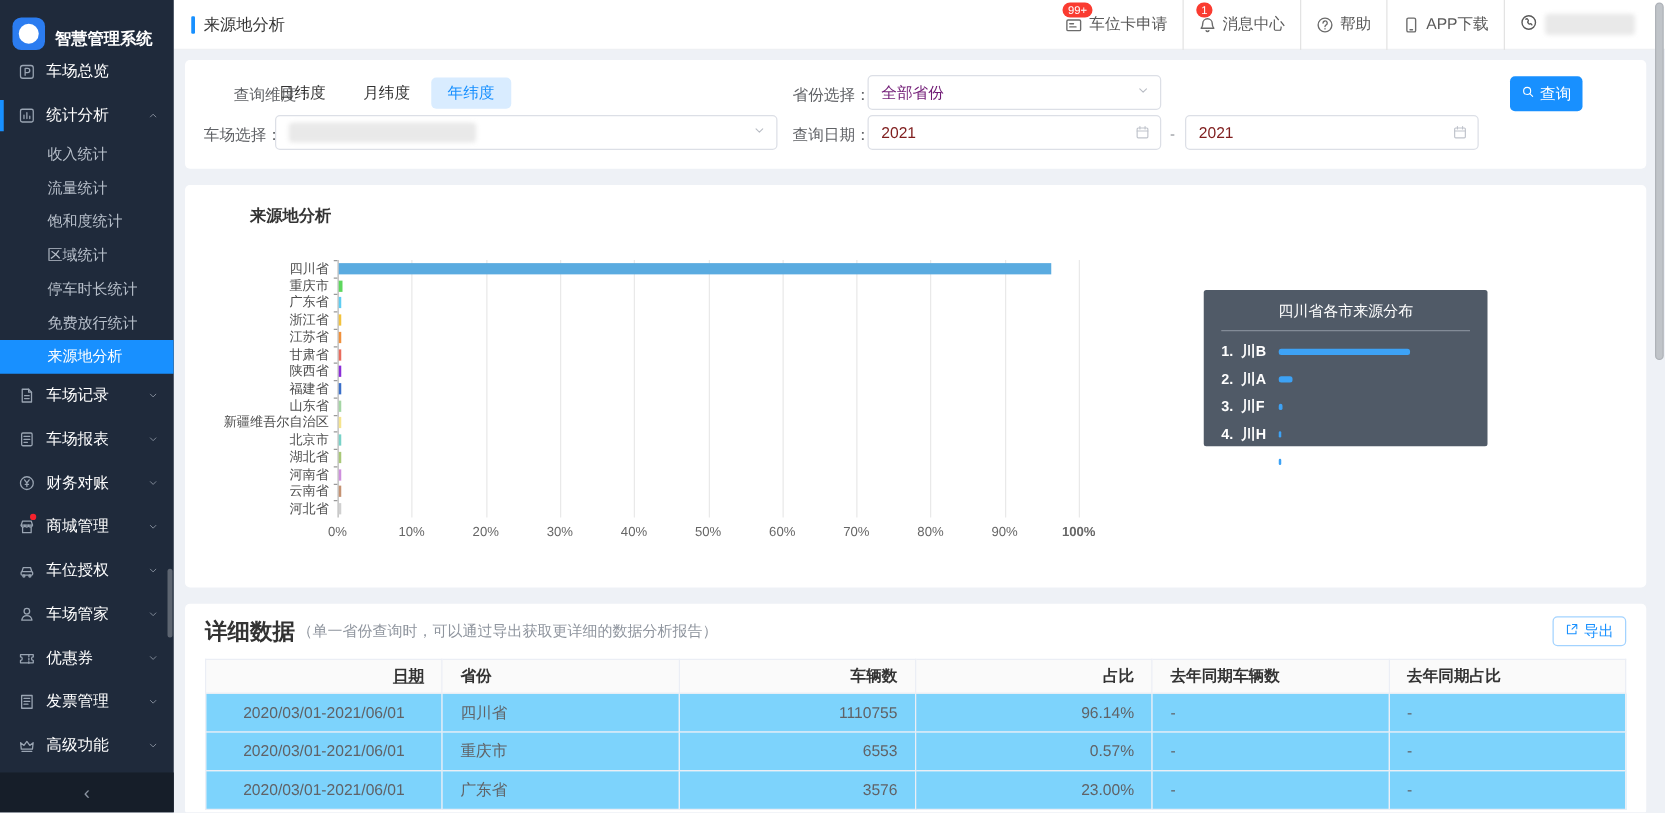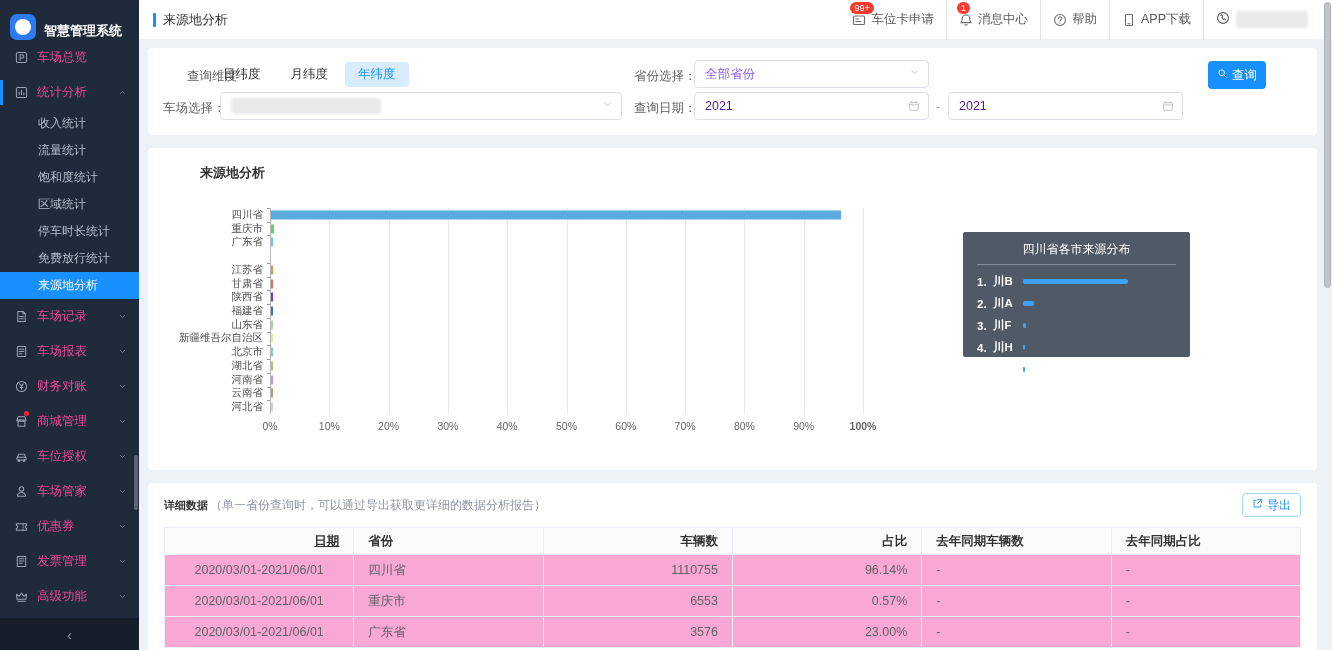--- a/index.html
+++ b/index.html
@@ -7,21 +7,21 @@
   body { font-family:"Liberation Sans","DejaVu Sans",sans-serif; background:#eef1f6; position:relative; }
   .app { display:flex; width:1332px; height:650px; }
 
   
   .sidebar { width:139px; flex-shrink:0; background:#1f2a3b; color:#c3cad4; display:flex; flex-direction:column; position:relative; z-index:5; }
   .logo-row { height:40px; display:flex; align-items:flex-end; gap:8px; padding-left:10px; flex-shrink:0;font-family:Liberation Mono, monospace; }
   .logo { width:26px; height:26px; border-radius:7px; background:#2b7cf0; position:relative; flex-shrink:0; }
   .logo::after { content:''; position:absolute; inset:5px; background:#fff; border-radius:50%; filter:blur(0.5px); }
   .logo-title { color:#fff; font-size:13px; font-weight:bold; white-space:nowrap; }
   .menu { flex:1; overflow:hidden; position:relative; }
-  .menu-item { height:35px; display:flex; align-items:center; padding:0 12px 0 14px; font-size:12.5px; cursor:pointer; position:relative; color:#ec4899;text-align:center; }
+  .menu-item { height:35px; display:flex; align-items:center; padding:0 12px 0 14px; font-size:12.5px; cursor:pointer; position:relative; color:#ffffff;text-align:center; }
   .menu-item .mi-icon { width:15px; height:15px; margin-right:8px; display:flex; align-items:center; justify-content:center; color:#9aa5b3; flex-shrink:0; }
   .menu-item .chev { margin-left:auto; color:#8d96a3; display:flex; }
   .menu-item.parent-active::before { content:''; position:absolute; left:0; top:5px; bottom:5px; width:3px; background:#1890ff; }
   .red-dot { position:absolute; width:5px; height:5px; border-radius:50%; background:#f5222d; left:24px; top:7px; }
   .sub-item { height:27px; display:flex; align-items:center; padding-left:38px; font-size:12px; color:#b7bfca; cursor:pointer; }
   .sub-item.active { background:#1890ff; color:#fff; }
   .side-scroll { position:absolute; right:1px; top:455px; width:4px; height:55px; border-radius:2px; background:rgba(255,255,255,.28); }
   .collapse-bar { margin-top:auto; height:32px; background:#161e29; display:flex; align-items:center; justify-content:center; color:#8d96a3; font-size:15px; cursor:pointer; flex-shrink:0; }
 
   
@@ -43,25 +43,25 @@
   
   .filter-card { height:87px; }
   .f-label { position:absolute; font-size:12.5px; color:#606266; }
   .dim-label { left:15px; top:20px;margin-left:24px; }
   .dim-tabs { position:absolute; left:62px; top:14px; display:flex; gap:4px; }
   .dim-tab { padding:5px 13px; font-size:12.5px; color:#333; border-radius:4px; cursor:pointer; line-height:1.2; }
   .dim-tab.active { background:#d9ecff; color:#1890ff; }
   .prov-label { left:486px; top:20px; }
   .park-label { left:15px; top:52px; }
   .date-label { left:486px; top:52px; }
-  .sel { position:absolute; border:1px solid #dcdfe6; border-radius:4px; height:28px; background:#fff; display:flex; align-items:center; justify-content:space-between; padding:0 8px 0 10px; font-size:12.5px; color:#8b5cf6; cursor:pointer; }
+  .sel { position:absolute; border:1px solid #dcdfe6; border-radius:4px; height:28px; background:#fff; display:flex; align-items:center; justify-content:space-between; padding:0 8px 0 10px; font-size:12.5px; color:#701a75; cursor:pointer; }
   .prov-select { left:546px; top:12px; width:235px; }
   .park-select { left:72px; top:44px; width:402px; }
   .date-input { position:absolute; top:44px; width:235px; height:28px; border:1px solid #dcdfe6; border-radius:4px; display:flex; align-items:center; padding:0 8px 0 10px; gap:6px; }
-  .date-input input { border:none; outline:none; flex:1; font-size:12.5px; color:#4c1d95; font-family:inherit; width:100%; background:transparent; }
+  .date-input input { border:none; outline:none; flex:1; font-size:12.5px; color:#7f1d1d; font-family:inherit; width:100%; background:transparent; }
   .date-input .cal { color:#c0c4cc; display:flex; }
   .date1 { left:546px; } .date2 { left:800px; }
   .date-dash { position:absolute; left:788px; top:52px; color:#909399; font-size:12px; }
   .search-btn { position:absolute; left:1060px; top:13px; width:58px; height:28px; background:#1890ff; border:none; border-radius:4px; color:#fff; font-size:12.5px; display:flex; align-items:center; justify-content:center; gap:4px; cursor:pointer; font-family:inherit; }
 
   
   .chart-card { height:322px; }
   .chart-title { position:absolute; left:52px; top:16px; font-size:13px; font-weight:bold; color:#333; }
   .plot { position:absolute; left:122px; top:60px; width:593px; height:206px; }
   .gridline { position:absolute; top:0; bottom:0; width:1px; background:#e9e9e9; }
@@ -77,27 +77,27 @@
   .tip-title { text-align:center; font-size:12px; margin-bottom:6px; }
   .tip-divider { height:1px; background:#828b97; margin-bottom:9px; }
   .tip-row { display:flex; align-items:center; font-size:11.5px; margin-bottom:7px; font-weight:bold; }
   .tip-rank { width:16px; }
   .tip-label { width:30px; }
   .tip-bar { height:5px; border-radius:2px; background:#3da2f5; }
 
   
   .table-card { height:169px; margin-bottom:0; overflow:hidden; padding:0 16px; }
   .table-head-row { height:44px; display:flex; align-items:center; position:relative; }
-  .tbl-title { font-size:11px; font-weight:bold; color:#333; }
+  .tbl-title { font-size:18px; font-weight:bold; color:#333; }
   .tbl-note { font-size:12px; color:#8f959e; margin-left:2px; }
   .export-btn { position:absolute; right:0; top:10px; height:24px; padding:0 9px; border:1px solid #a3d3ff; background:#fff; color:#1890ff; border-radius:4px; font-size:12px; display:flex; align-items:center; gap:4px; cursor:pointer; font-family:inherit; }
   table.data { width:100%; border-collapse:collapse; table-layout:fixed; }
   table.data th, table.data td { border:1px solid #ebeef5; font-size:12.5px; padding:0 14px; }
   table.data th { height:27px; background:#fafafa; color:#333; font-weight:bold; }
-  table.data td { height:31px; color:#606266; background:#f9a8d4; }
+  table.data td { height:31px; color:#606266; background:#7dd3fc; }
 
   
   .page-scrollbar { position:absolute; right:1px; top:0; width:8px; height:650px; z-index:20; }
   .page-scrollbar .thumb { position:absolute; top:2px; right:0; width:7px; height:286px; background:#c0c4c9; border-radius:4px; border:1px solid #aeb2b8; }
 </style>
 </head>
 <body>
 
 <div class="app">
 
@@ -414,20 +414,25 @@
             </div>
             <div class="chart-row" style="top: 13.7333px; height: 13.7333px;">
               <span class="row-tick"></span>
               <span class="cat-label">重庆市</span>
               <div class="bar" style="width:3.3800999999999997px;background:#5ed75e"></div>
             </div>
             <div class="chart-row" style="top: 27.4667px; height: 13.7333px;">
               <span class="row-tick"></span>
               <span class="cat-label">广东省</span>
               <div class="bar" style="width:2px;background:#5fcdf2"></div>
+            </div>
+            <div class="chart-row" style="top: 41.2px; height: 13.7333px;">
+              <span class="row-tick"></span>
+              <span class="cat-label">浙江省</span>
+              <div class="bar" style="width:2px;background:#f2c23e"></div>
             </div>
             <div class="chart-row" style="top: 54.9333px; height: 13.7333px;">
               <span class="row-tick"></span>
               <span class="cat-label">江苏省</span>
               <div class="bar" style="width:2px;background:#f0913c"></div>
             </div>
             <div class="chart-row" style="top: 68.6667px; height: 13.7333px;">
               <span class="row-tick"></span>
               <span class="cat-label">甘肃省</span>
               <div class="bar" style="width:2px;background:#e96c5e"></div>

